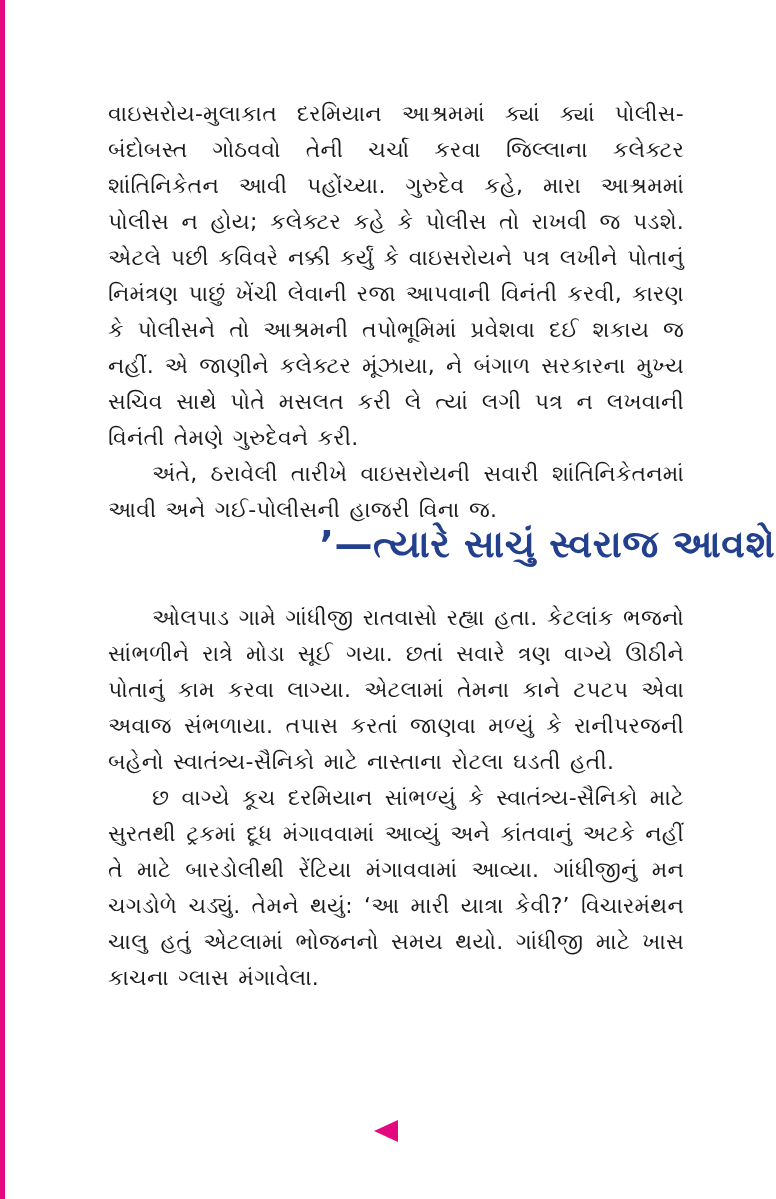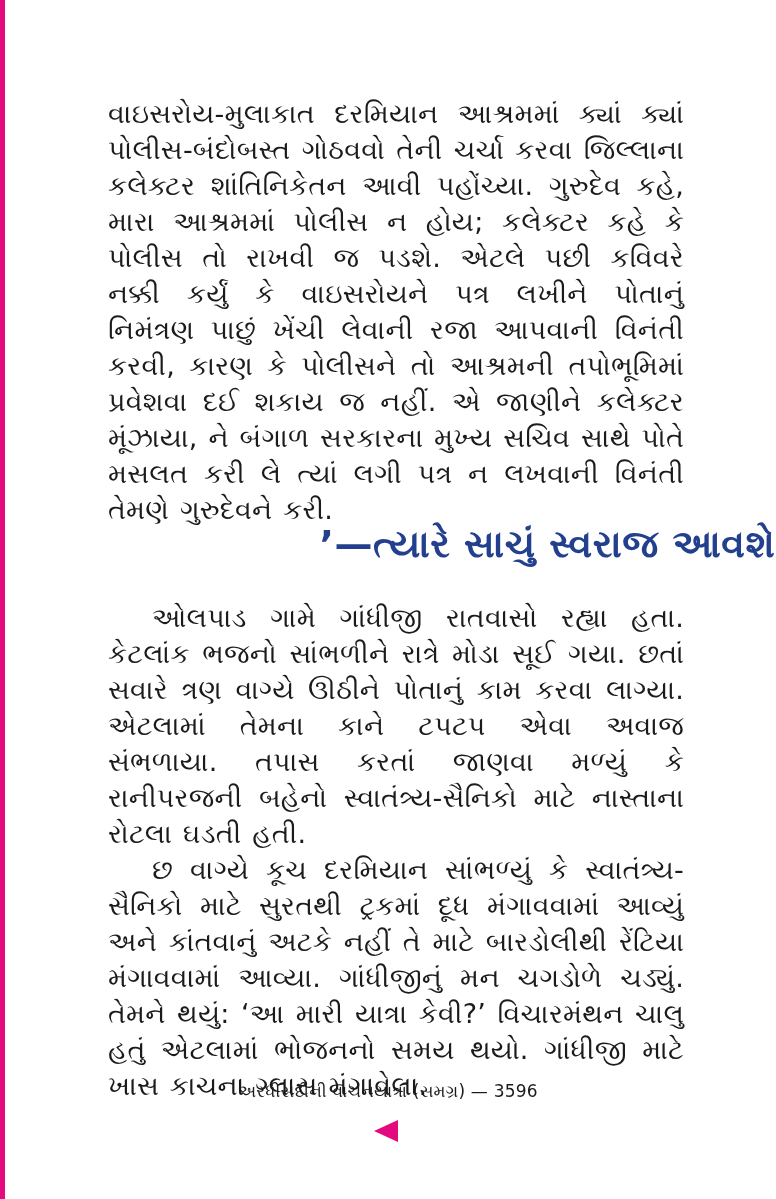--- a/index.html
+++ b/index.html
@@ -26,21 +26,21 @@
   }
   .text-col {
     position: absolute;
     left: 108px;
     width: 576px;
   }
   .top-block { top: 96px; }
   .bottom-block { top: 600px; }
   .para {
     margin: 0;
-    font-size: 27px;
+    font-size: 22px;
     line-height: 36px;
     text-align: justify;
     text-justify: inter-word;
     letter-spacing: 0.2px;
     word-spacing: 2px;
   }
   .para.indent { text-indent: 44px; }
   .heading {
     position: absolute;
     left: 0;
@@ -79,26 +79,26 @@
 </style>
 </head>
 <body>
 
 <div class="page">
 
   <div class="edge-bar"></div>
 
   <div class="text-col top-block">
     <p class="para">વાઇસરોય-મુલાકાત દરમિયાન આશ્રમમાં ક્યાં ક્યાં પોલીસ-બંદોબસ્ત ગોઠવવો તેની ચર્ચા કરવા જિલ્લાના કલેક્ટર શાંતિનિકેતન આવી પહોંચ્યા. ગુરુદેવ કહે, મારા આશ્રમમાં પોલીસ ન હોય; કલેક્ટર કહે કે પોલીસ તો રાખવી જ પડશે. એટલે પછી કવિવરે નક્કી કર્યું કે વાઇસરોયને પત્ર લખીને પોતાનું નિમંત્રણ પાછું ખેંચી લેવાની રજા આપવાની વિનંતી કરવી, કારણ કે પોલીસને તો આશ્રમની તપોભૂમિમાં પ્રવેશવા દઈ શકાય જ નહીં. એ જાણીને કલેક્ટર મૂંઝાયા, ને બંગાળ સરકારના મુખ્ય સચિવ સાથે પોતે મસલત કરી લે ત્યાં લગી પત્ર ન લખવાની વિનંતી તેમણે ગુરુદેવને કરી.</p>
+    <p class="para indent">અંતે, ઠરાવેલી તારીખે વાઇસરોયની સવારી શાંતિનિકેતનમાં આવી અને ગઈ-પોલીસની હાજરી વિના જ.</p>
   </div>
 
   <h1 class="heading">’—ત્યારે સાચું સ્વરાજ આવશે!’</h1>
 
   <div class="text-col bottom-block">
     <p class="para indent">ઓલપાડ ગામે ગાંધીજી રાતવાસો રહ્યા હતા. કેટલાંક ભજનો સાંભળીને રાત્રે મોડા સૂઈ ગયા. છતાં સવારે ત્રણ વાગ્યે ઊઠીને પોતાનું કામ કરવા લાગ્યા. એટલામાં તેમના કાને ટપટપ એવા અવાજ સંભળાયા. તપાસ કરતાં જાણવા મળ્યું કે રાનીપરજની બહેનો સ્વાતંત્ર્ય-સૈનિકો માટે નાસ્તાના રોટલા ઘડતી હતી.</p>
     <p class="para indent">છ વાગ્યે કૂચ દરમિયાન સાંભળ્યું કે સ્વાતંત્ર્ય-સૈનિકો માટે સુરતથી ટ્રકમાં દૂધ મંગાવવામાં આવ્યું અને કાંતવાનું અટકે નહીં તે માટે બારડોલીથી રેંટિયા મંગાવવામાં આવ્યા. ગાંધીજીનું મન ચગડોળે ચડ્યું. તેમને થયું: ‘આ મારી યાત્રા કેવી?’ વિચારમંથન ચાલુ હતું એટલામાં ભોજનનો સમય થયો. ગાંધીજી માટે ખાસ કાચના ગ્લાસ મંગાવેલા.</p>
   </div>
 
-  <div class="footer">અરધીસદીની વાચનયાત્રા (સમગ્ર) — 3596</div>
 
   <div class="nav-triangle"></div>
 
 </div>
 
 </body></html>

